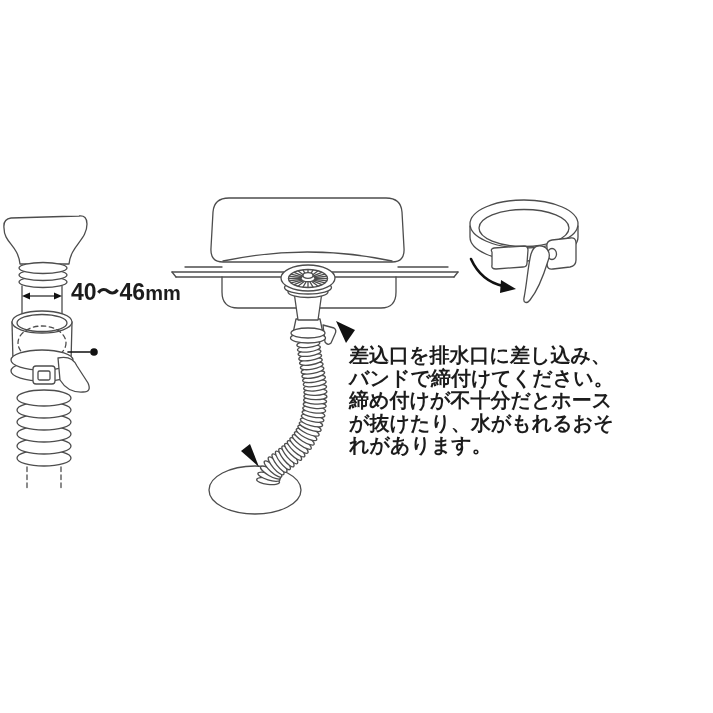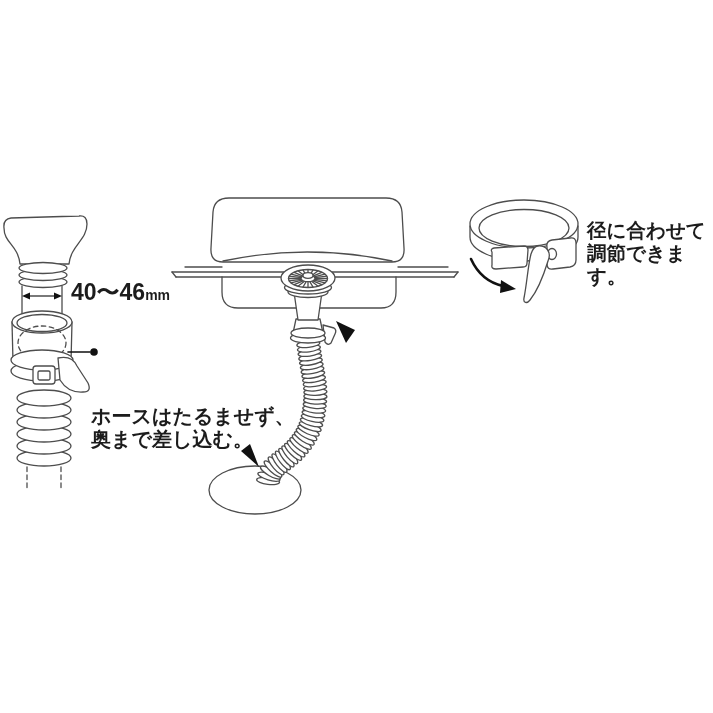--- a/index.html
+++ b/index.html
@@ -6,21 +6,21 @@
   .canvas{position:relative;width:713px;height:713px;background:#ffffff;overflow:hidden;
           font-family:"Liberation Sans","DejaVu Sans",sans-serif;}
   .illus{position:absolute;}
   .note{position:absolute;white-space:pre-line;color:#1c1c1c;font-weight:600;
         font-family:"Liberation Sans","DejaVu Sans",sans-serif;}
   .note-cut{left:99px;top:311px;font-size:20px;line-height:25px;}
   .note-hose{left:91px;top:405px;font-size:20px;line-height:23px;}
   .note-main{left:349px;top:344px;font-size:20px;line-height:22.5px;}
   .note-band{left:587px;top:219px;font-size:19.5px;line-height:23px;}
   .dim-label{left:71px;top:281px;font-size:23px;line-height:23px;white-space:nowrap;}
-  .dim-unit{font-size:14px;}
+  .dim-unit{font-size:20px;}
   
   .ln{stroke:#4d4d4d;stroke-width:1.3;fill:none;stroke-linecap:round;stroke-linejoin:round;}
   .fw{fill:#ffffff;}
   .dash{stroke-dasharray:4.5 3.5;}
   .blk{fill:#111111;stroke:none;}
   .thick{stroke:#111111;stroke-width:2.6;fill:none;stroke-linecap:round;}
 </style>
 </head>
 <body>
 
@@ -200,20 +200,21 @@
       <path class="thick" d="M16,69 Q26,91 48,96"></path>
       <polygon class="blk" points="46,90 61,99 45,103"></polygon>
     </g>
   </svg>
 
   <div class="note dim-label">
     <span>40〜46</span><span class="dim-unit">mm</span>
   </div>
 
 
-  <div class="note note-hose">ホースはたるませず、
-奥まで差し込む。</div>
-
-
-  <div class="note note-band">径に合わせて
-調節できます。</div>
+
+  <div class="note note-main">差込口を排水口に差し込み、
+バンドで締付けてください。
+締め付けが不十分だとホース
+が抜けたり、水がもれるおそ
+れがあります。</div>
+
 
 </div>
 
 </body></html>

